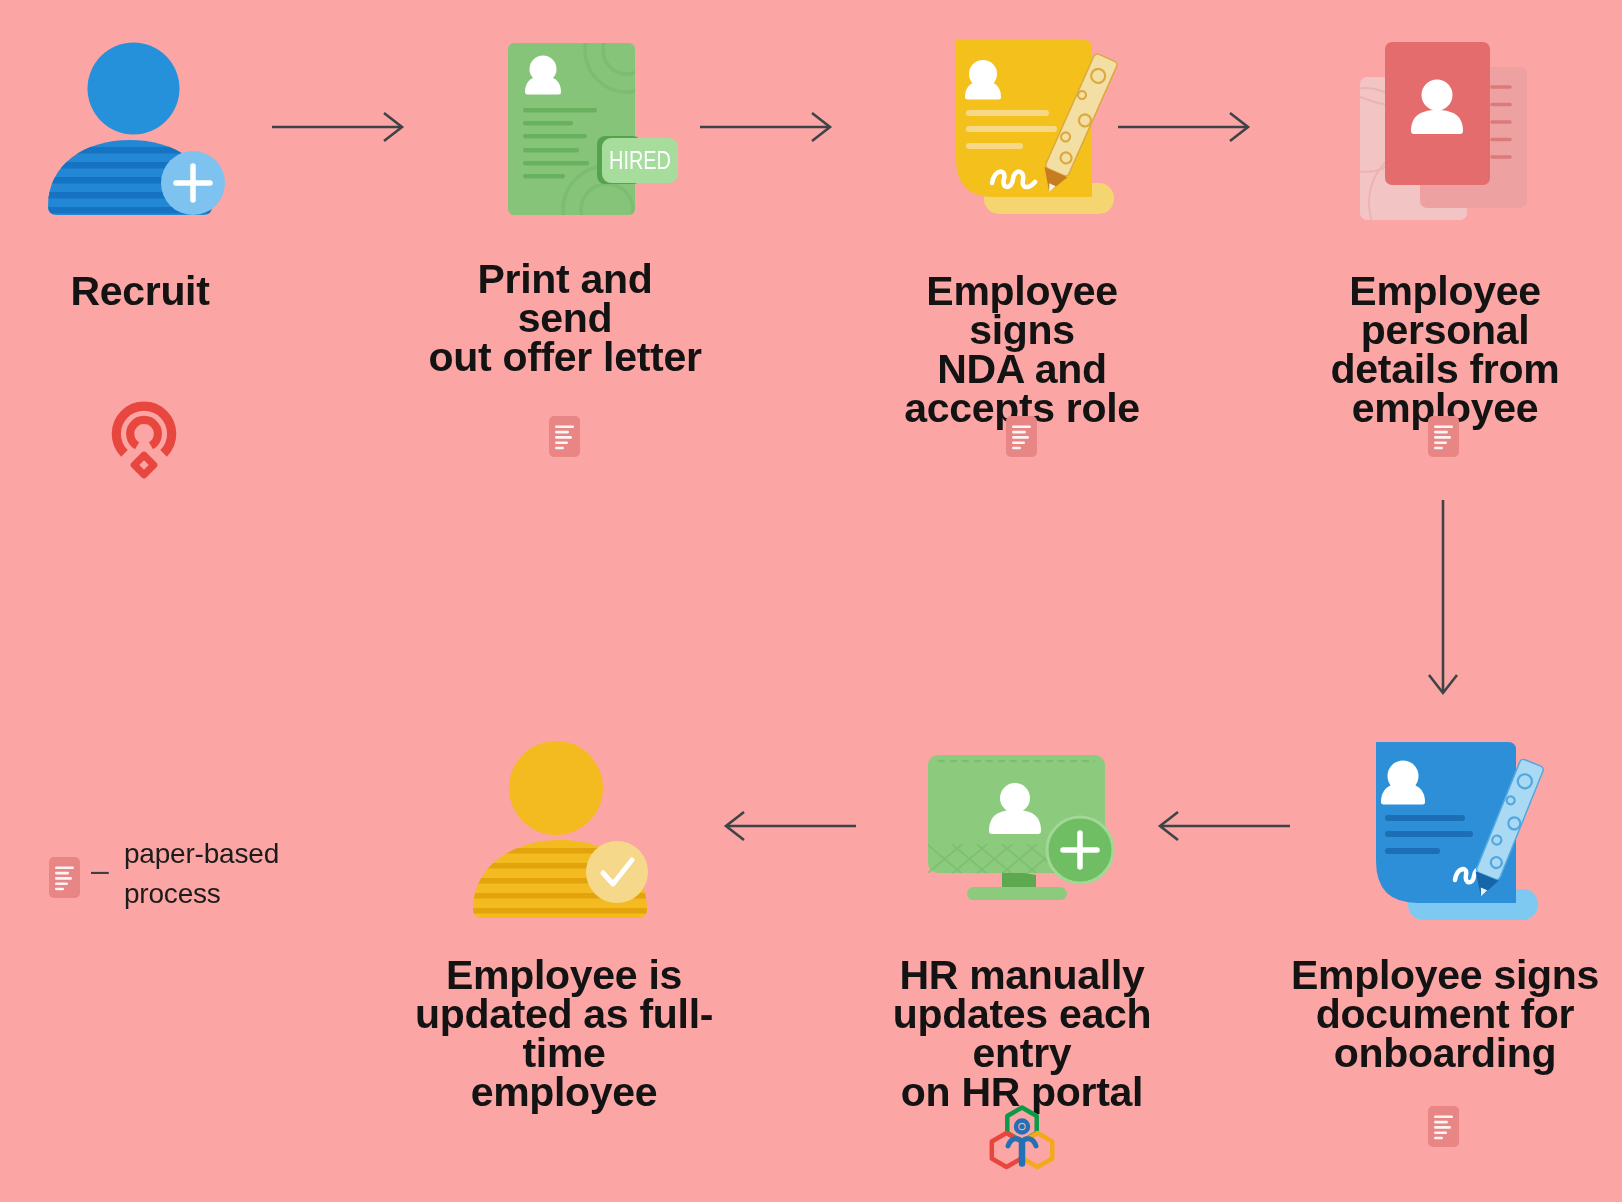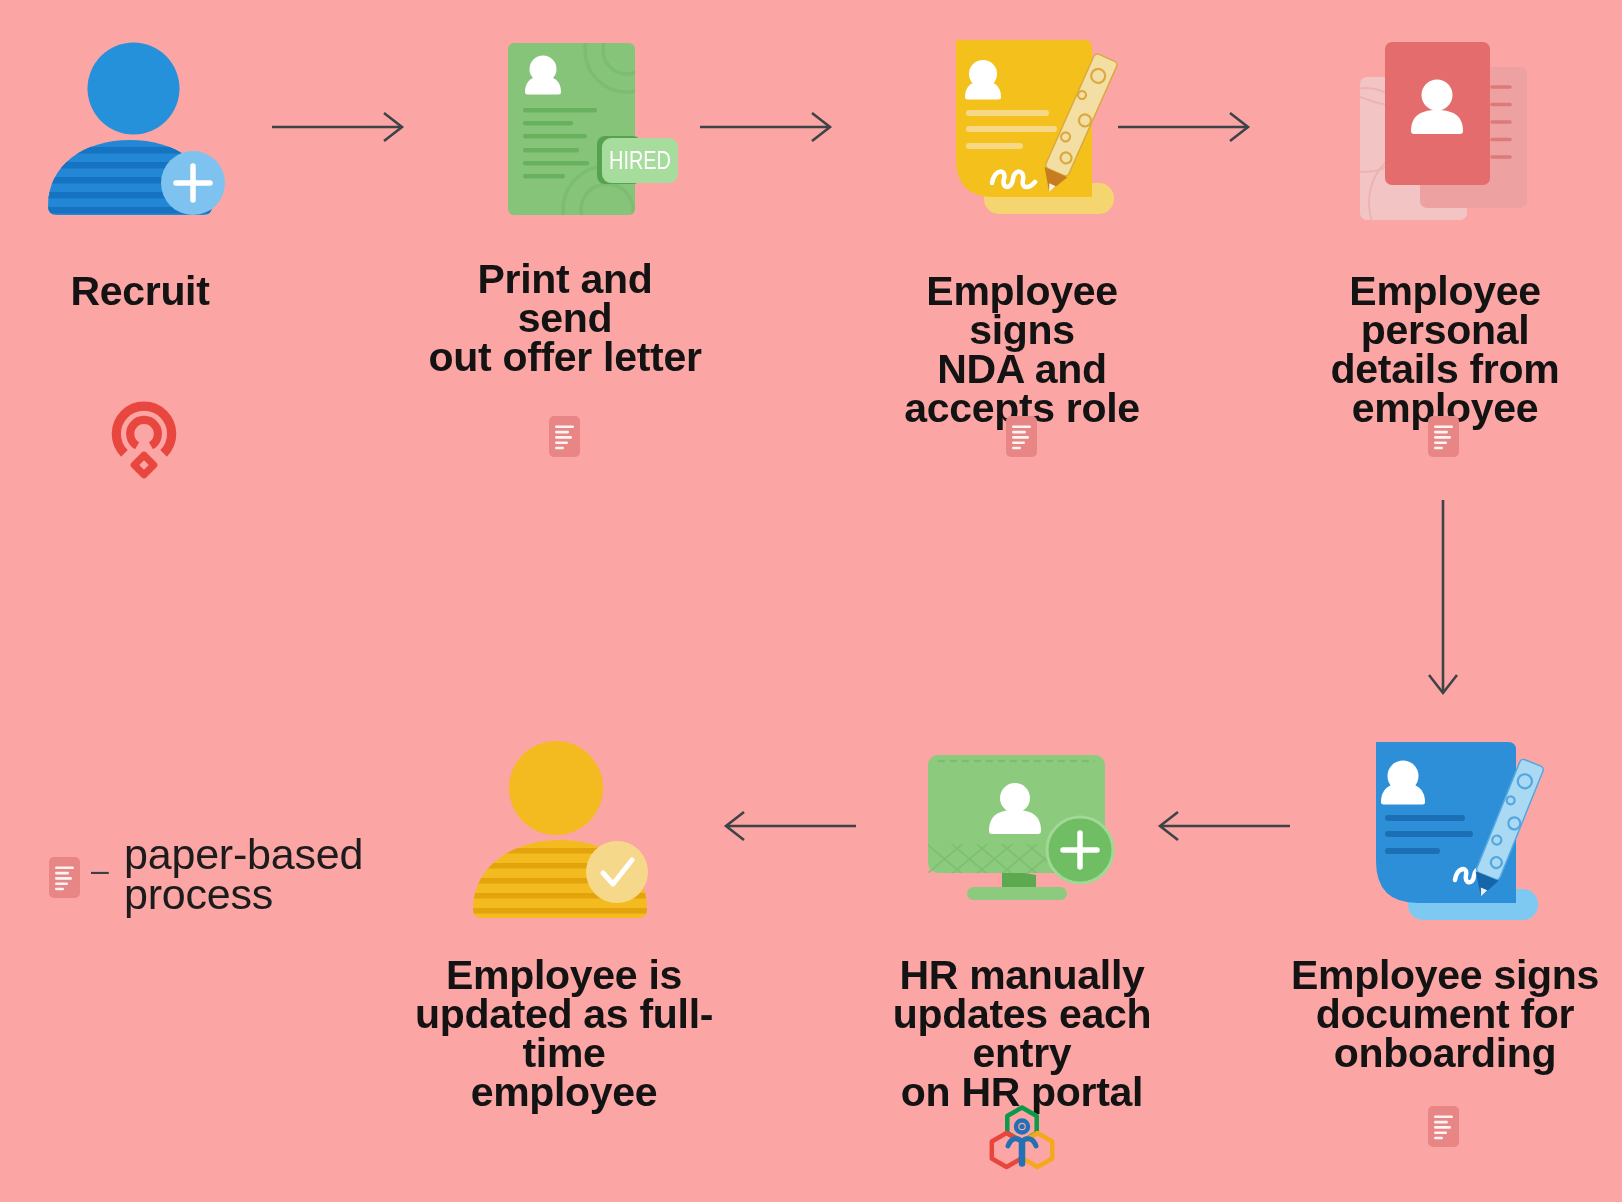--- a/index.html
+++ b/index.html
@@ -2,21 +2,21 @@
 <html><head>
 <meta charset="utf-8">
 <style>
   html,body{margin:0;padding:0;background:#ffffff;}
   .canvas{position:relative;width:1622px;height:1202px;background:#fca5a5;overflow:hidden;
           font-family:"Liberation Sans",sans-serif;}
   .abs{position:absolute;}
   .step-label{position:absolute;text-align:center;font-weight:700;font-size:41px;line-height:39px;
               letter-spacing:-0.3px;color:#131313;}
   .step-label span{display:block;}
-  .legend-text{position:absolute;font-weight:400;font-size:43px;line-height:40px;color:#1c1c1c;
+  .legend-text{position:absolute;font-weight:400;font-size:28px;line-height:40px;color:#1c1c1c;
                letter-spacing:-0.2px;}
   .legend-text span{display:block;}
   .legend-sep{position:absolute;font-size:32px;color:#3a3f42;font-weight:400;}
   svg{display:block;}
 </style>
 </head>
 <body>
 
 <div class="canvas">
 

